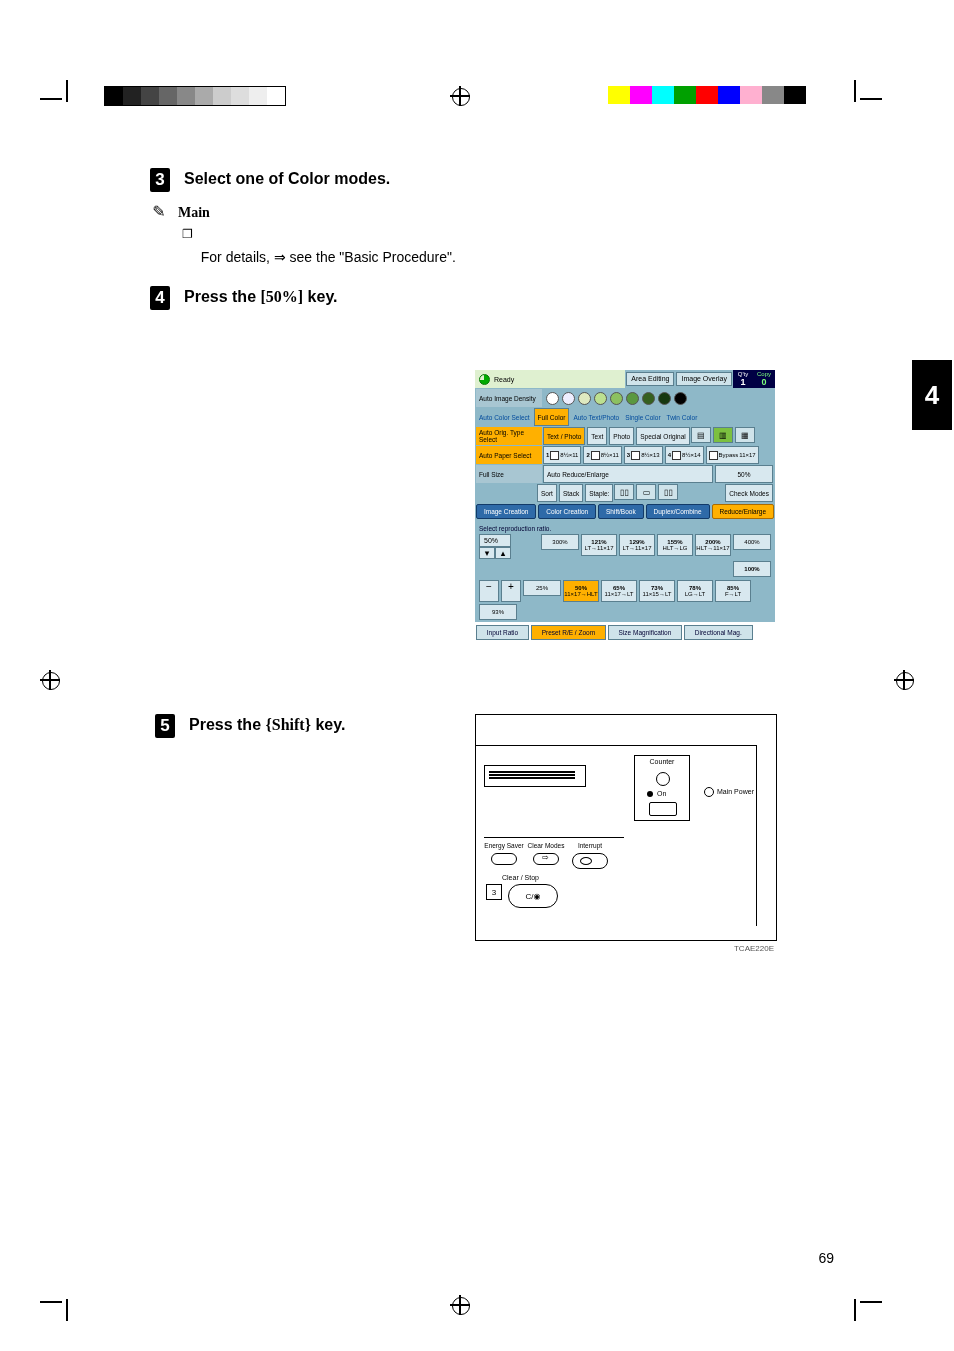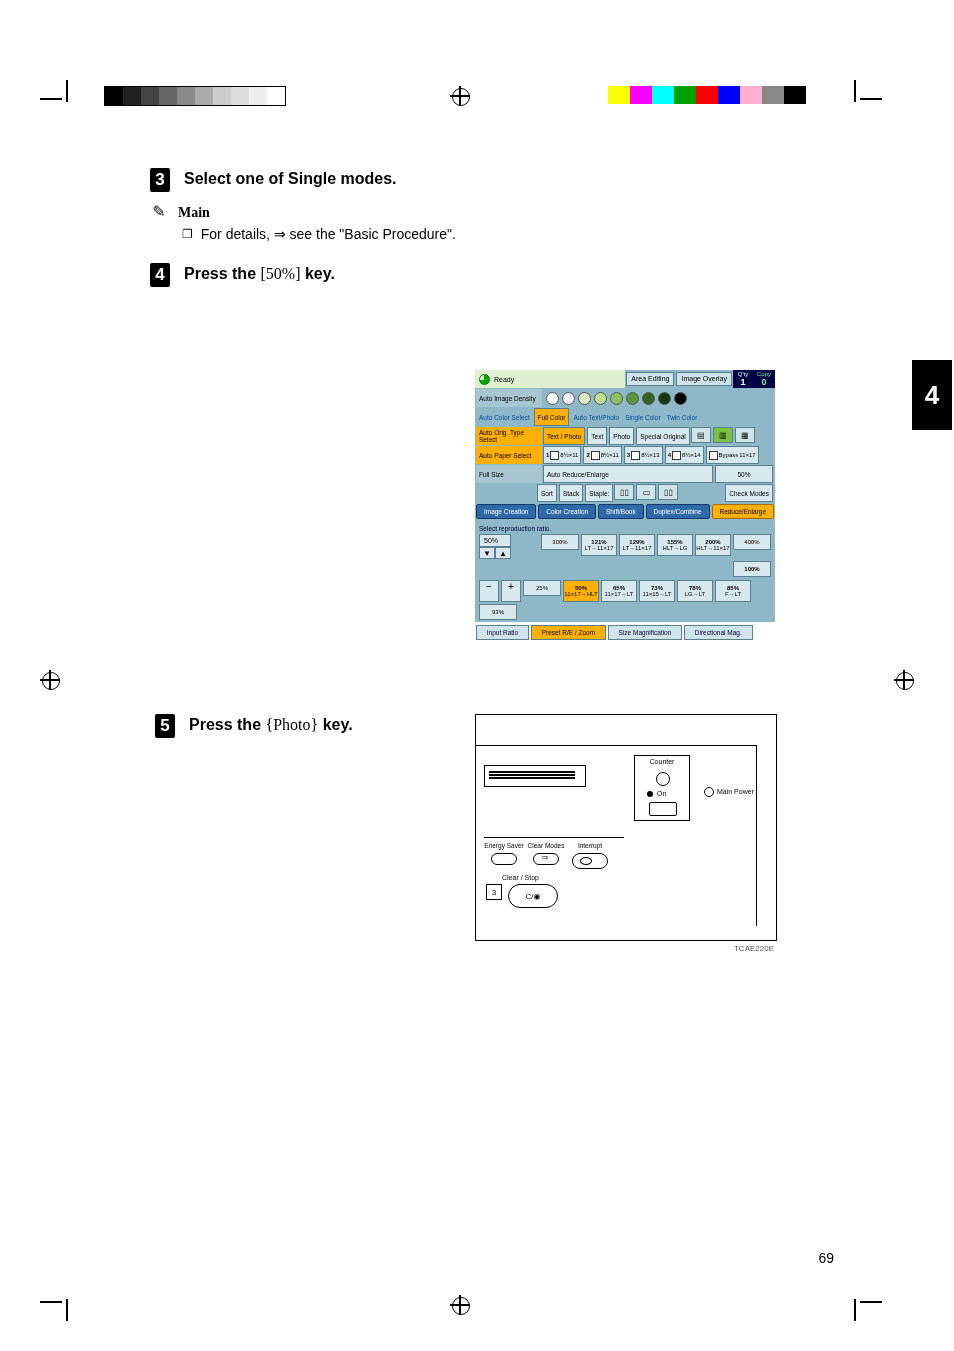--- a/index.html
+++ b/index.html
@@ -102,38 +102,38 @@
     border-radius: 2px;
     flex: 0 0 auto;
   }
   .step-text {
     font-weight: bold;
     font-size: 16px;
     font-family: Arial, Helvetica, sans-serif;
     line-height: 1.35;
     flex: 1 1 auto;
   }
-  .key-bracket { font-family: "Times New Roman", serif; font-weight: normal; margin-top: 23px; }
+  .key-bracket { font-family: "Times New Roman", serif; font-weight: bold; margin-top: 23px; }
 
   .note {
     display: flex; gap: 10px; align-items: baseline;
     margin: 10px 0 4px 0;
   }
   .note-icon {
     width: 18px; text-align: center; font-size: 16px;
   }
   .note-label { font-weight: bold; font-size: 14px; }
   .note-body {
     margin-left: 32px;
     font-size: 14px;
     display: flex; gap: 8px;
     font-family: Arial, Helvetica, sans-serif;
   }
   .note-body .sq { flex: 0 0 auto; font-size: 12px; line-height: 1.6; }
-  .note-body .txt { flex: 1 1 auto; line-height: 1.4; }
+  .note-body .txt { flex: 1 1 auto; line-height: 1.4; margin-top: 23px; }
 
   
   .panel {
     position: absolute;
     left: 475px; top: 370px;
     width: 300px; height: 248px;
     font-family: Arial, Helvetica, sans-serif;
     font-size: 7px;
     background: #8eb8c8;
   }
@@ -324,21 +324,21 @@
   </div>
 <div class="reg-mark reg-bottom">
     <div class="ring"></div>
   </div>
 
 <div class="page">
   <div class="section-tab">4</div>
 
   <div class="step">
     <div class="step-num">3</div>
-    <div class="step-text">Select one of Single modes.</div>
+    <div class="step-text">Select one of Color modes.</div>
   </div>
 
   <div class="note">
     <span class="note-icon">✎</span>
     <span class="note-label">Main</span>
   </div>
   <div class="note-body">
     <span class="sq">❐</span>
     <span class="txt">For details, ⇒ see the "Basic Procedure".</span>
   </div>
@@ -542,21 +542,21 @@
     <div class="pill2">Directional Mag.</div>
     <div class="pill2" style="background:transparent;border:none"></div>
   </div>
 </div>
 
 <div class="start-text">
   <div class="step">
     <div class="step-num">5</div>
     <div class="step-text">
       <span>Press the </span>
-      <span class="key-bracket">{Photo}</span>
+      <span class="key-bracket">{Shift}</span>
       <span> key.</span>
     </div>
   </div>
 </div>
 
 <div class="hw">
   <div class="body"></div>
   <div class="slot"></div>
 
   <div class="ctr-box">

